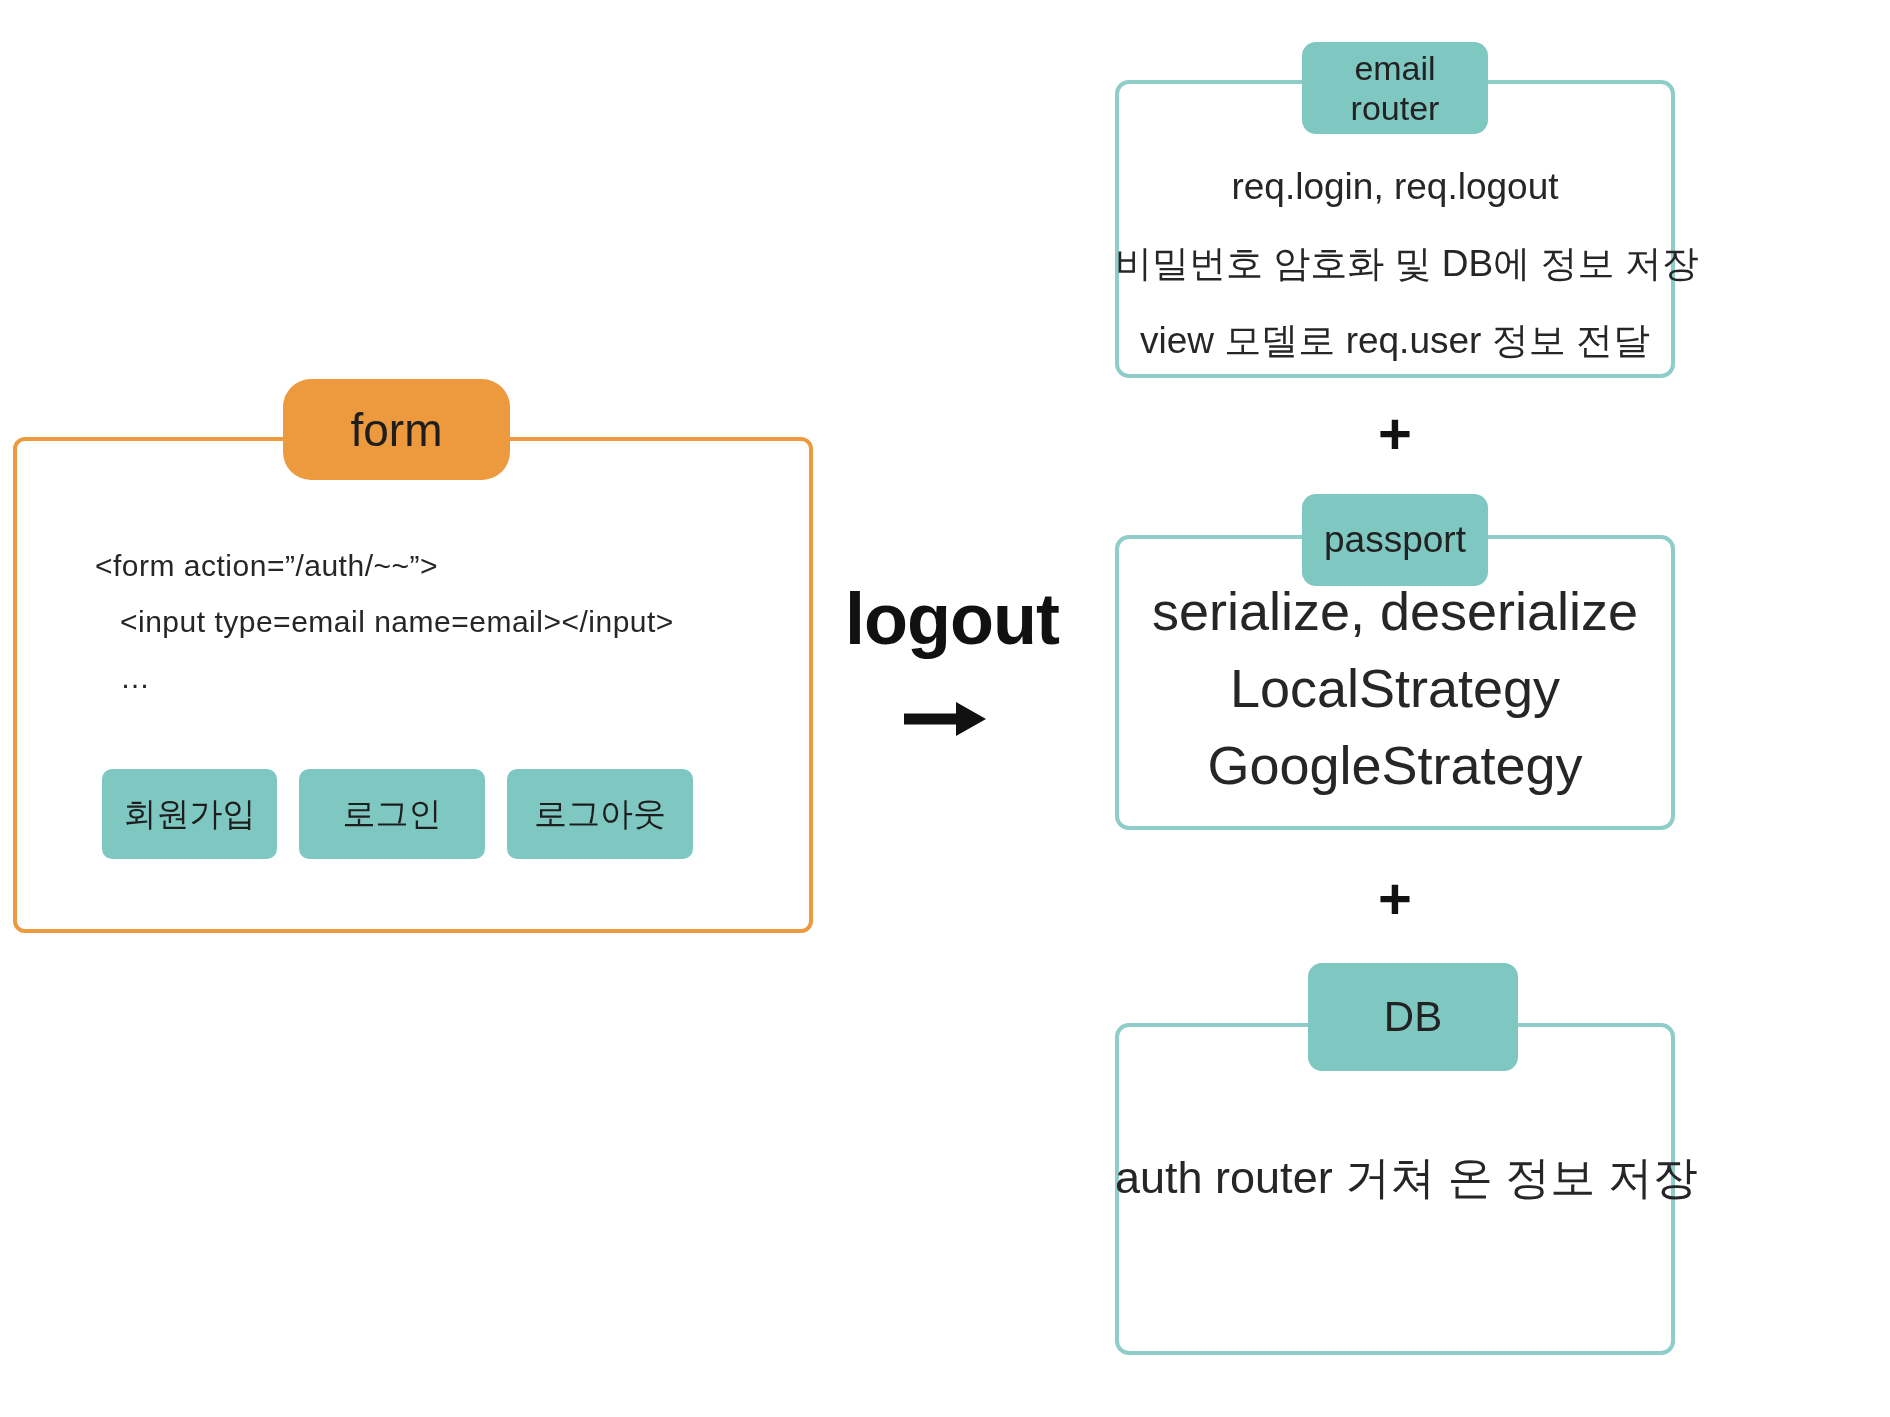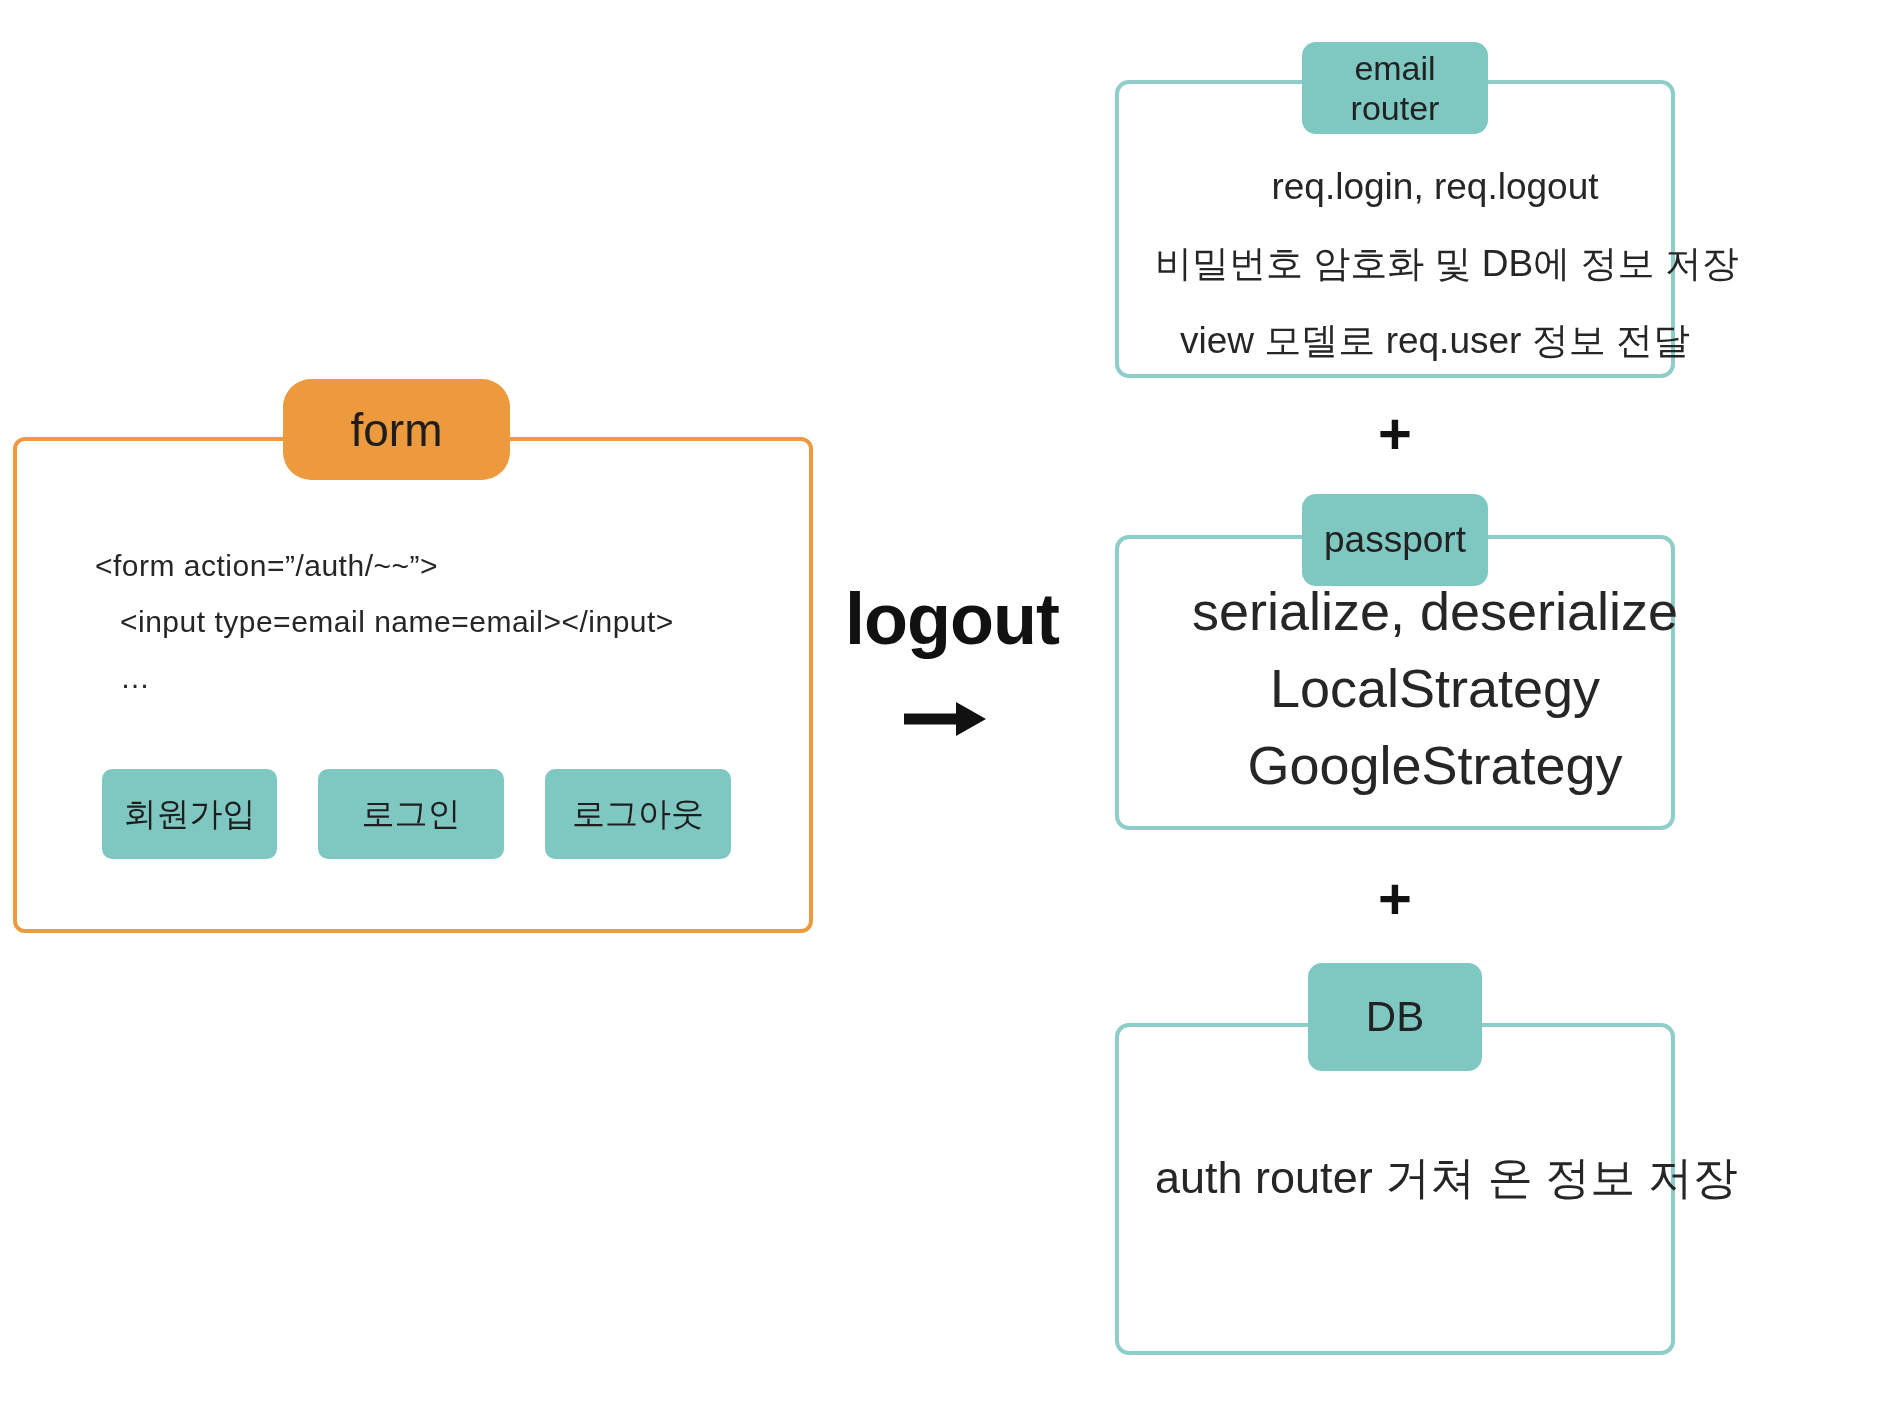--- a/index.html
+++ b/index.html
@@ -40,21 +40,21 @@
   .form-code{
     position:absolute;left:95px;top:538px;
     font-size:30px;font-weight:300;color:var(--text-dark);
     letter-spacing:0.5px;
     z-index:2;
   }
   .code-line{line-height:56px;white-space:pre;}
   .code-line.indent{padding-left:25px;}
   .btn-row{
     position:absolute;left:102px;top:769px;
-    display:flex;gap:41px;
+    display:flex;gap:22px;
     z-index:2;
   }
   .teal-btn{
     height:90px;
     background:var(--teal-fill);
     border-radius:10px;
     display:flex;align-items:center;justify-content:center;
     font-size:33px;font-weight:300;color:#1e1e1e;
   }
   .teal-btn.w1{width:175px;}
@@ -88,26 +88,26 @@
   .stack-tab{
     position:absolute;
     background:var(--teal-fill);
     border-radius:14px;
     display:flex;flex-direction:column;align-items:center;justify-content:center;
     color:#222222;font-weight:300;text-align:center;
     z-index:3;
   }
   .tab-auth{left:1302px;top:42px;width:186px;height:92px;font-size:34px;line-height:1.18;}
   .tab-passport{left:1302px;top:494px;width:186px;height:92px;font-size:37px;text-align:center;}
-  .tab-db{left:1308px;top:963px;width:174px;height:108px;font-size:42px;}
+  .tab-db{left:1308px;top:963px;width:210px;height:108px;font-size:42px;}
 
   .box-lines{
     position:absolute;left:1115px;width:560px;
     text-align:center;color:var(--text-dark);font-weight:300;
-    z-index:2;white-space:nowrap;padding-left:40px;
+    z-index:2;white-space:nowrap;
   }
   .lines-auth{top:148px;font-size:37px;line-height:77px;}
   .lines-passport{top:573px;font-size:54px;line-height:77px;}
   .lines-db{top:1139px;font-size:45px;line-height:77px;}
 
   .plus-sign{
     position:absolute;left:1115px;width:560px;
     text-align:center;
     font-size:58px;font-weight:900;color:var(--text-black);
     line-height:68px;

